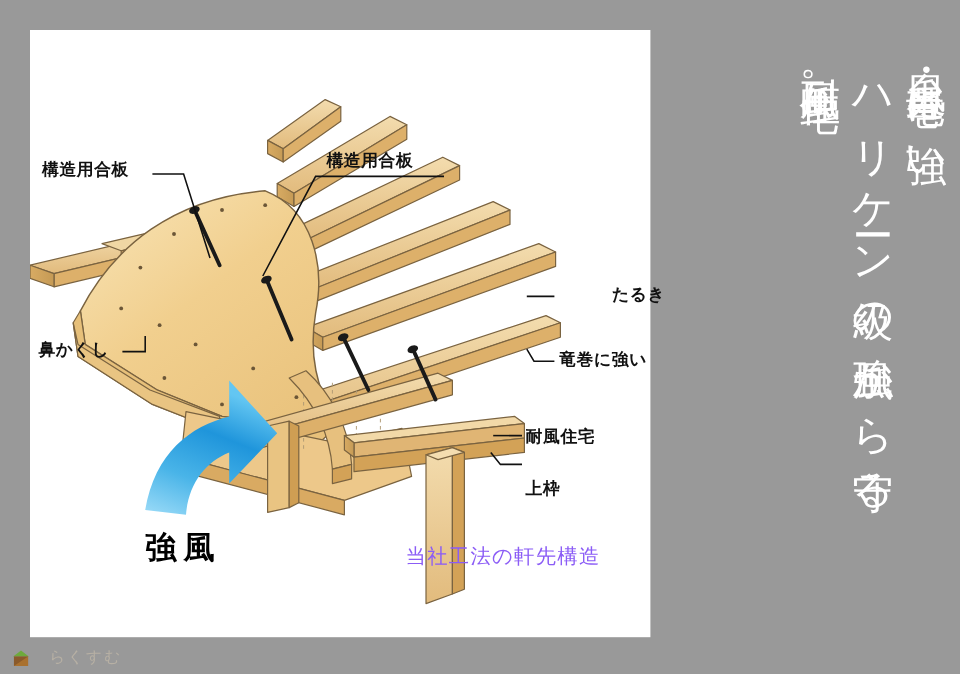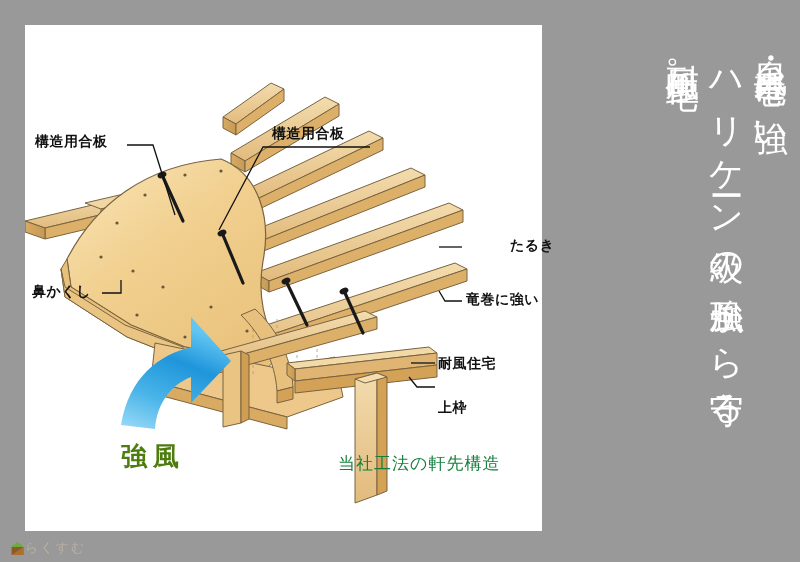--- a/index.html
+++ b/index.html
@@ -55,34 +55,34 @@
   .lbl-hana{left:7px;top:258px;text-align:right;}
   .lbl-bis{left:247px;top:100px;}
   .lbl-taru{left:441px;top:212px;margin-left:44px;}
   .lbl-tenjo{left:441px;top:266px;}
   .lbl-atama{left:413px;top:330px;}
   .lbl-uwawaku{left:413px;top:374px;}
 
   .kyofu{
     position:absolute;left:96px;top:414px;
     font-family:"Liberation Sans","DejaVu Sans",sans-serif;
-    font-weight:700;font-size:26px;color:#4d7c0f;
+    font-weight:700;font-size:26px;color:#000000;
     letter-spacing:6px;white-space:nowrap;
   }
   .caption{
     position:absolute;left:313px;top:427px;
     font-family:"Liberation Sans","DejaVu Sans",sans-serif;
-    font-weight:400;font-size:17px;color:#15803d;
+    font-weight:400;font-size:17px;color:#8b5cf6;
     letter-spacing:1px;white-space:nowrap;
   }
 
   
   .logo{
     position:absolute;left:10px;top:539px;
-    display:flex;align-items:center;gap:0;
+    display:flex;align-items:center;gap:16px;
   }
   .logo-mark{width:15px;height:15px;position:relative;}
   .logo-text{
     font-family:"Liberation Sans","DejaVu Sans",sans-serif;
     font-size:13px;color:#b7b0a4;letter-spacing:2px;white-space:nowrap;
   }
 </style>
 </head>
 <body>
 

